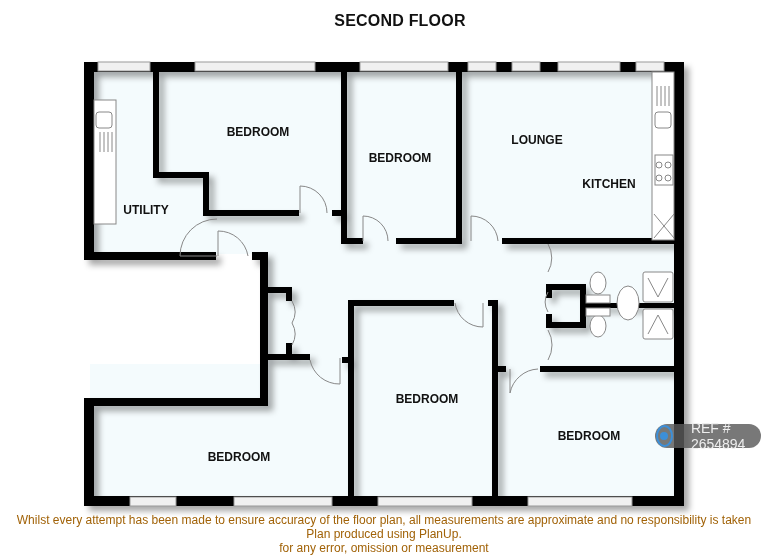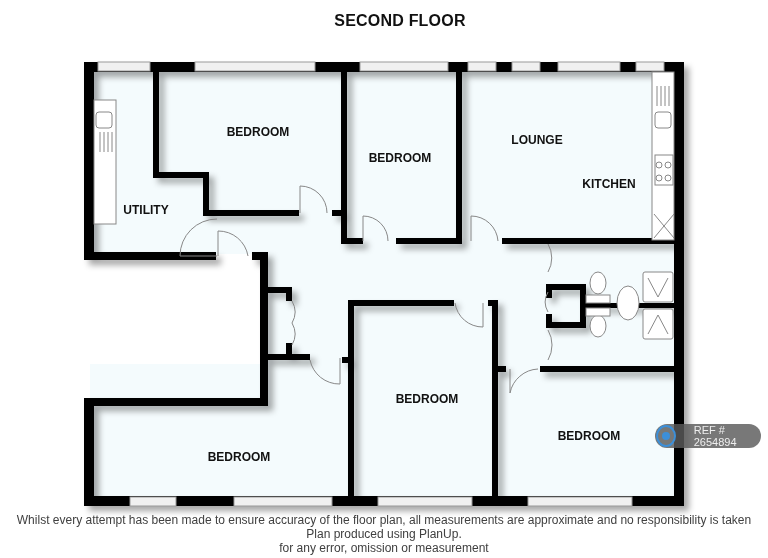--- a/index.html
+++ b/index.html
@@ -1,24 +1,24 @@
 <!DOCTYPE html>
 <html><head>
 <meta charset="utf-8">
 <style>
   html, body { margin:0; padding:0; background:#ffffff; }
   body { width:768px; height:558px; position:relative; overflow:hidden; font-family:"Liberation Sans", sans-serif; }
   .title { position:absolute; left:0; top:12px; width:768px; text-align:center; font-weight:bold; font-size:16px; color:#111; letter-spacing:0.2px;padding-left:16px; }
   svg.plan { position:absolute; left:0; top:0; }
   .room-label { font-family:"Liberation Sans", sans-serif; font-weight:bold; font-size:12px; fill:#111; }
-  .disclaimer { position:absolute; left:0; top:513px; width:768px; text-align:center; font-size:12px; line-height:14px; color:#404040; }
+  .disclaimer { position:absolute; left:0; top:513px; width:768px; text-align:center; font-size:12px; line-height:14px; color:#a16207; }
   .ref-badge { position:absolute; left:655px; top:424px; width:106px; height:24px; border-radius:12px; background:rgba(90,90,90,0.82); display:flex; align-items:center; }
   .ref-icon { width:22px; height:22px; border-radius:50%; margin-left:1px; border:2px solid #3c8fd8; box-sizing:border-box; display:flex; align-items:center; justify-content:center; }
   .ref-icon span { width:8px; height:8px; border-radius:50%; background:#3c8fd8; display:block; }
-  .ref-text { color:#eee; font-size:11px; margin-left:18px; }
+  .ref-text { color:#eee; font-size:14px; margin-left:18px; }
 </style>
 </head>
 <body>
 
 <div class="title">SECOND FLOOR</div>
 
 <svg class="plan" width="768" height="558" viewBox="0 0 768 558">
   <defs>
     <filter id="sh" x="-10%" y="-10%" width="130%" height="130%">
       <feDropShadow dx="5" dy="5" stdDeviation="3" flood-color="#000" flood-opacity="0.35"></feDropShadow>

